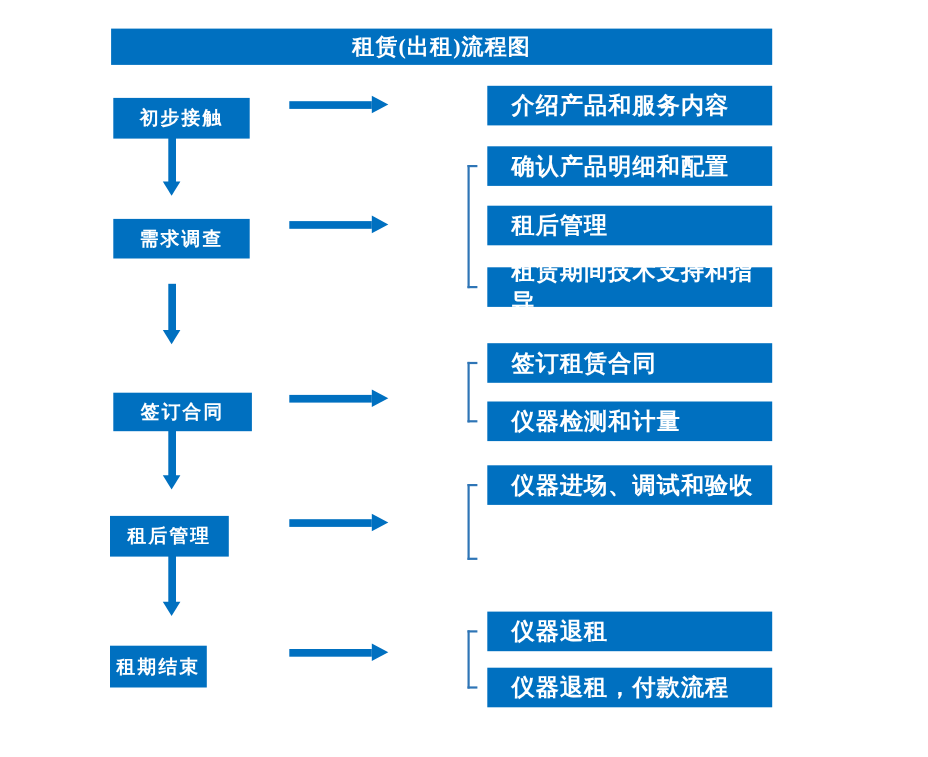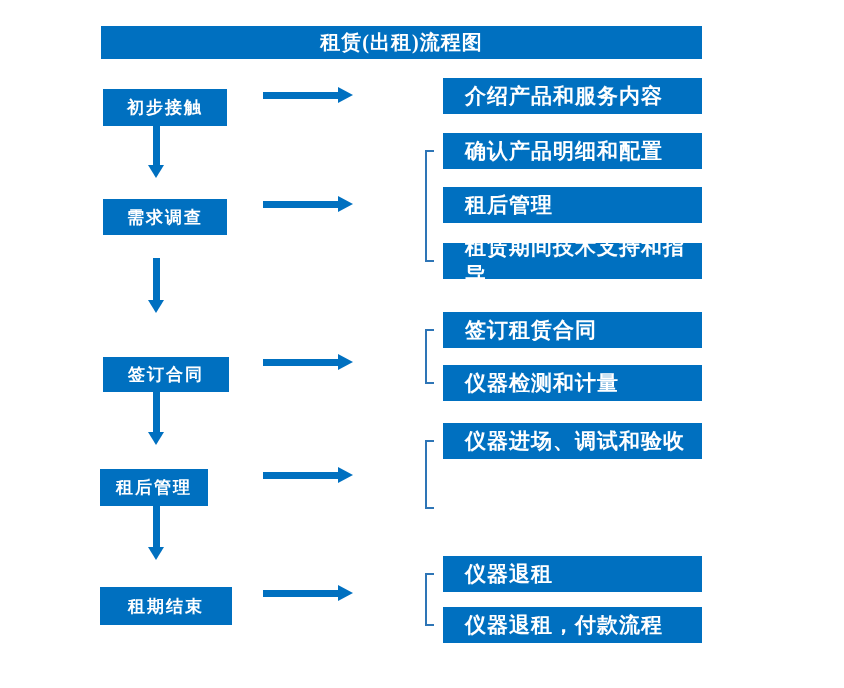--- a/index.html
+++ b/index.html
@@ -82,21 +82,21 @@
 <body>
 
 <div class="canvas">
 
   <div class="title-bar">租赁(出租)流程图</div>
 
   <div class="stage-box" style="left:103px;top:77px;width:124px;height:37px">初步接触</div>
   <div class="stage-box" style="left:103px;top:187px;width:124px;height:36px">需求调查</div>
   <div class="stage-box" style="left:103px;top:345px;width:126px;height:35px">签订合同</div>
   <div class="stage-box" style="left:100px;top:457px;width:108px;height:37px">租后管理</div>
-  <div class="stage-box" style="left:100px;top:575px;width:132px;height:38px">租期结束</div>
+  <div class="stage-box" style="left:100px;top:575px;width:88px;height:38px">租期结束</div>
 
   <div class="v-arrow" style="top:120px;height:58px">
     <div class="shaft"></div>
     <div class="head"></div>
   </div>
   <div class="v-arrow" style="top:258px;height:55px">
     <div class="shaft"></div>
     <div class="head"></div>
   </div>
   <div class="v-arrow" style="top:390px;height:55px">

